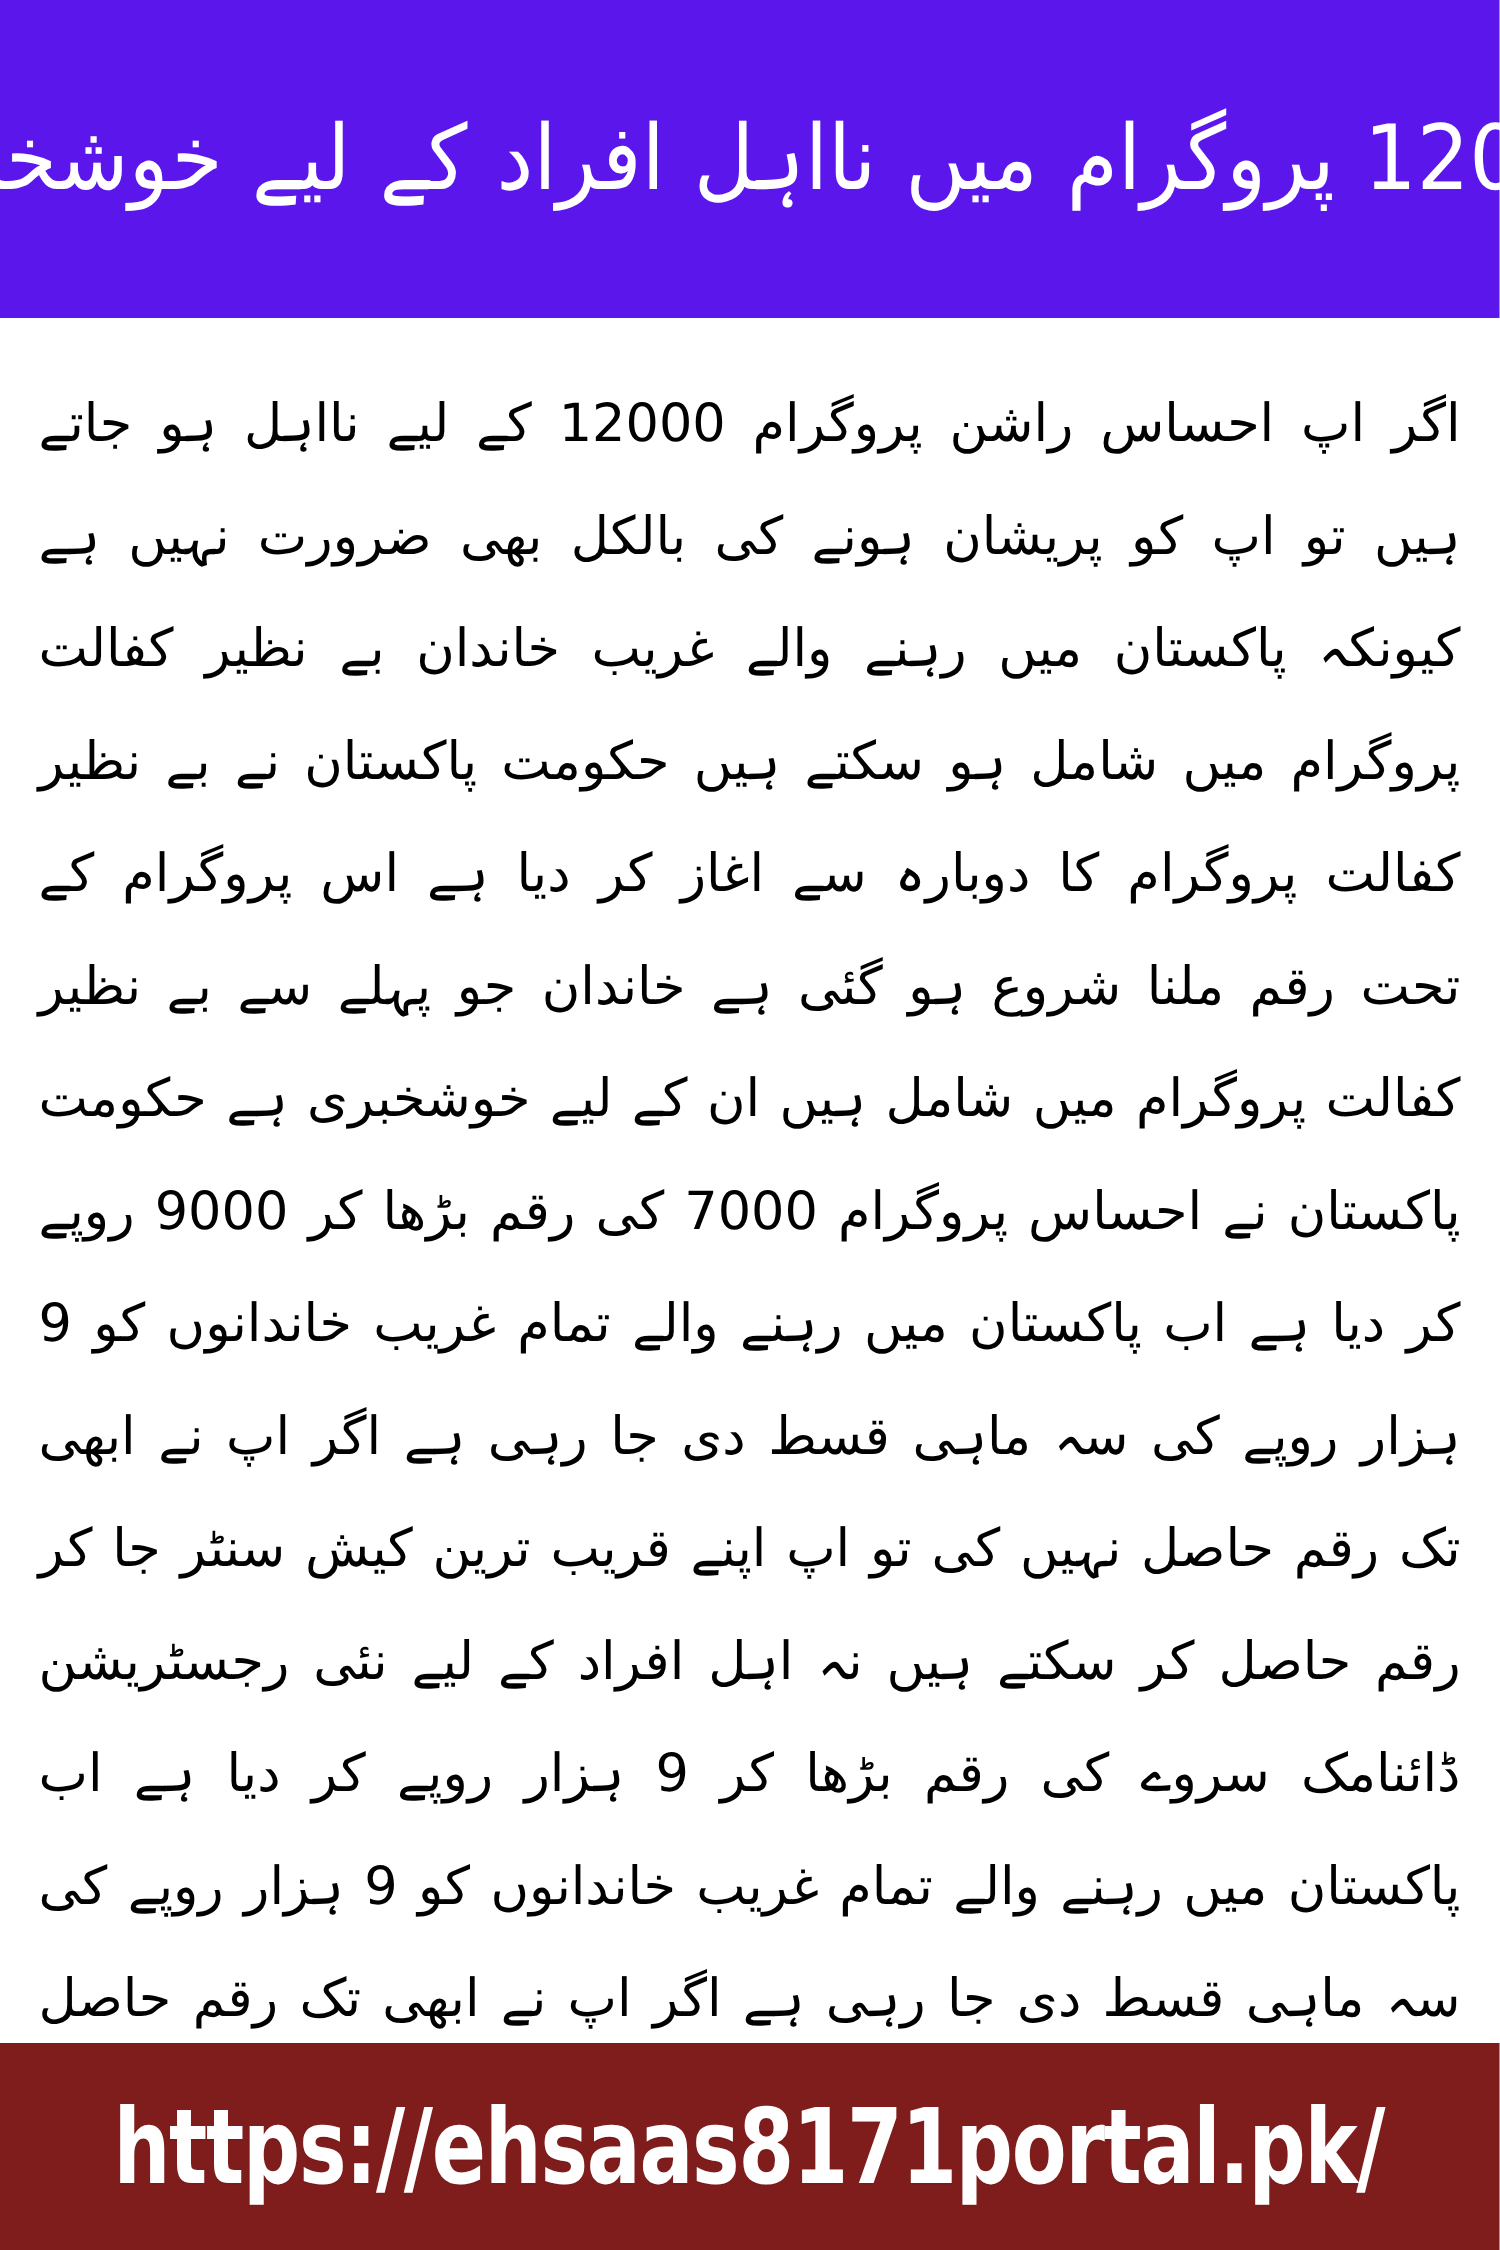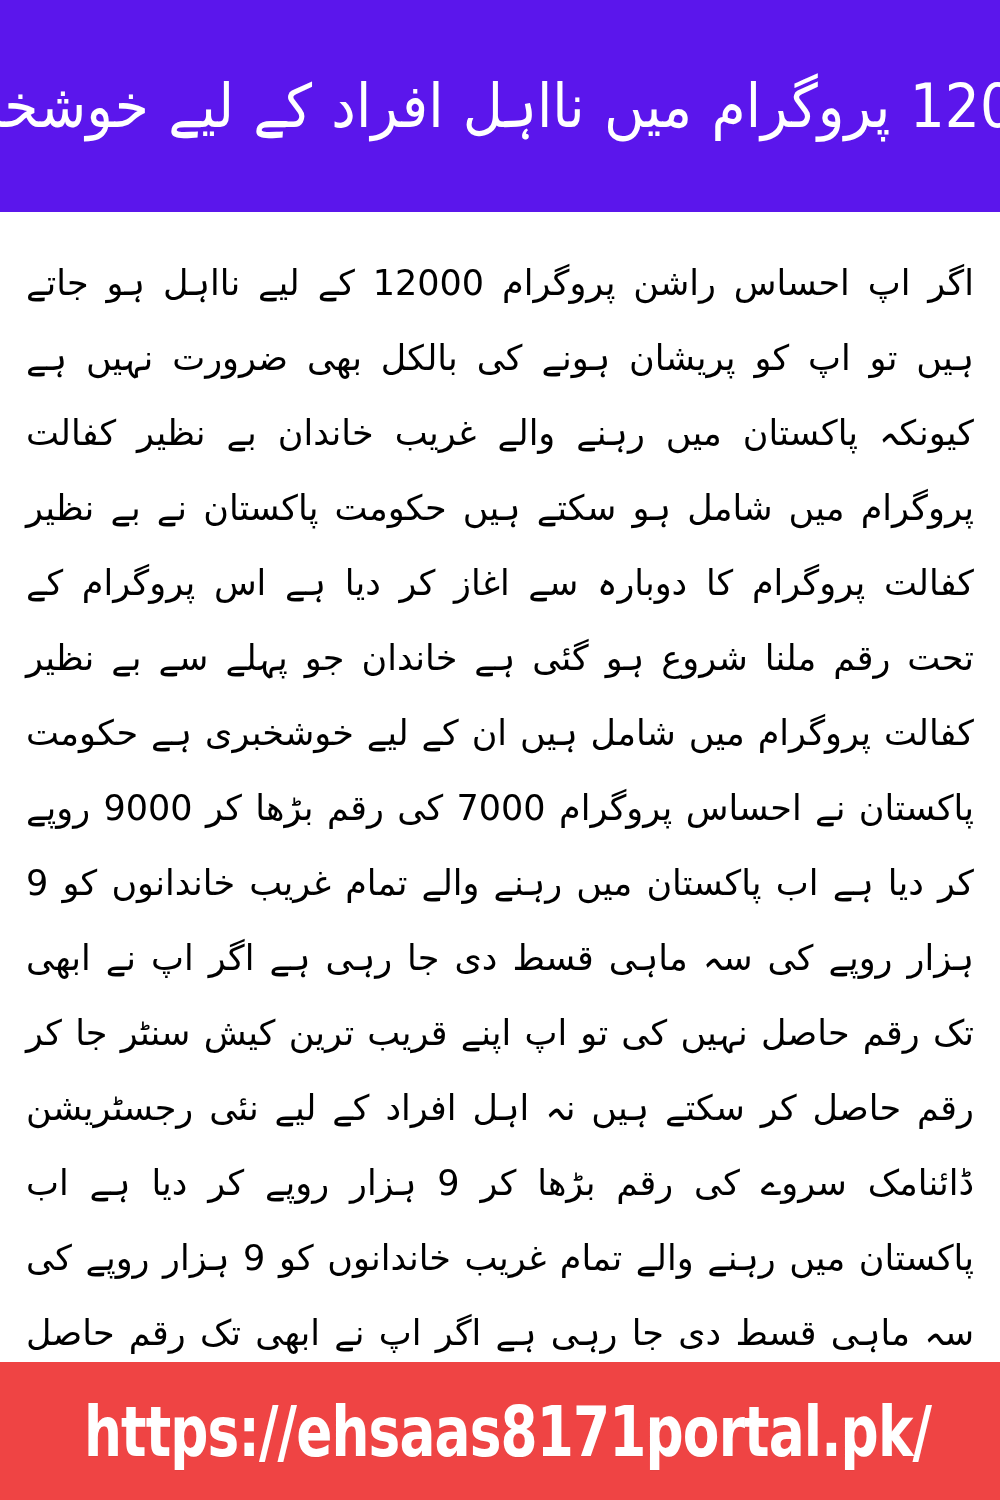--- a/index.html
+++ b/index.html
@@ -70,23 +70,24 @@
     line-height: 75px;
     font-weight: 400;
     word-spacing: 1px;
     margin: 0;
   }
 
   
   .footer-bar {
     width: 100%;
     height: 138px;
-    background: #ef4444;
+    background: #7f1d1d;
     display: flex;
     align-items: center;
+    justify-content: center;
     flex: 0 0 auto;
     box-sizing: border-box;
   }
   .footer-url {
     color: #ffffff;
     direction: ltr;
     unicode-bidi: plaintext;
     font-family: "DejaVu Sans", sans-serif;
     font-size: 62px;
     font-weight: 700;

